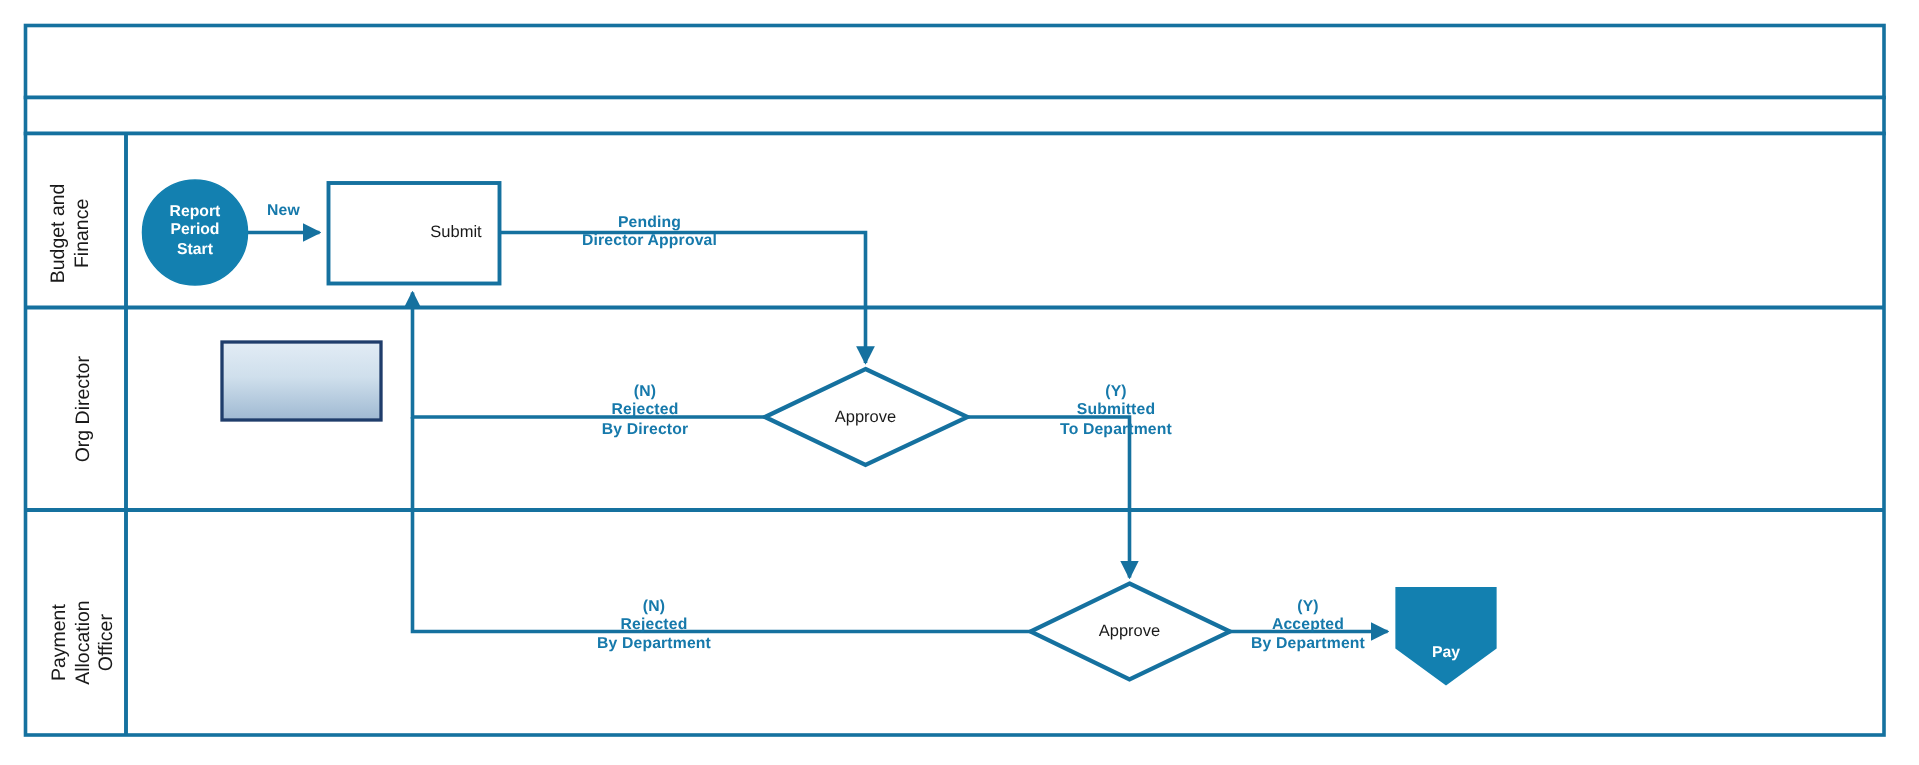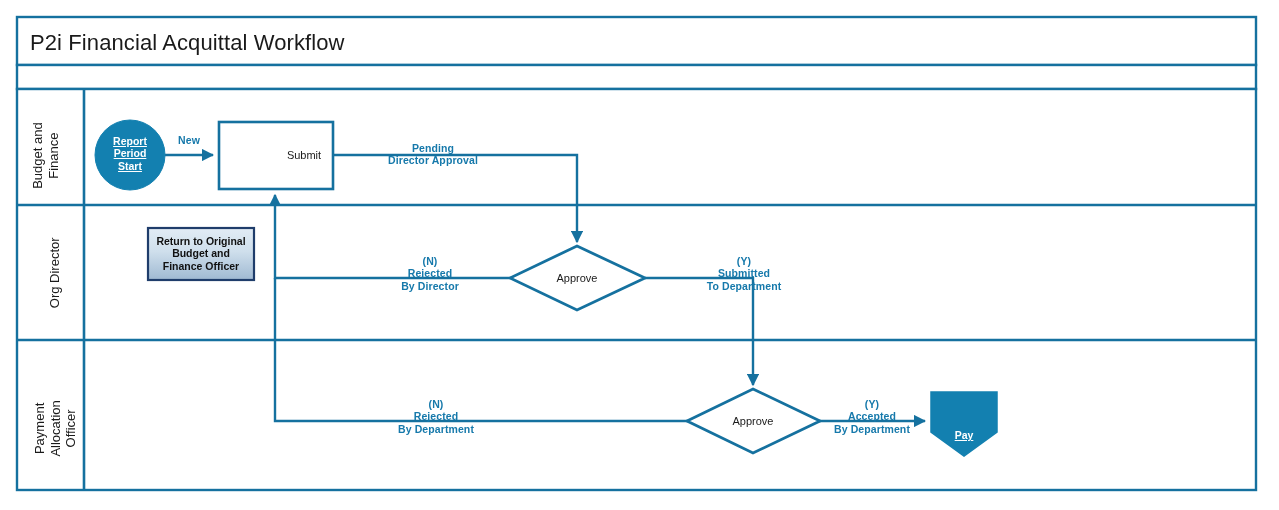--- a/index.html
+++ b/index.html
@@ -40,21 +40,20 @@
     letter-spacing: 0.1px;
   }
   .node-label-dark {
     color: #1a1a1a;
     font-size: 11px;
   }
   .node-label-light {
     color: #ffffff;
     font-size: 10.5px;
     font-weight: 600;
-    text-decoration: underline;
   }
   .box-label {
     color: #111111;
     font-size: 10.5px;
     font-weight: 700;
   }
   .title-text {
     position: absolute;
     color: #1a1a1a;
     font-size: 22px;
@@ -128,38 +127,34 @@
       <rect x="148" y="228" width="106" height="52" fill="url(#boxGrad)" stroke="#1f3d6b" stroke-width="2.2"></rect>
 
       <polygon points="577,246 645,278 577,310 510,278" fill="#ffffff" stroke="#15719f" stroke-width="2.8"></polygon>
 
       <polygon points="753,389 820,421 753,453 687,421" fill="#ffffff" stroke="#15719f" stroke-width="2.8"></polygon>
 
       <polygon points="931,392 997,392 997,432 964,456 931,432" fill="#1380b0" stroke="#1380b0" stroke-width="1.5"></polygon>
     </g>
   </svg>
 
-  <div class="title-text" style="left:30px; top:30px;">P2i Financial Acquittal Workflow</div>
 
   <div class="lane-title rot" style="left:-9px; top:140px; width:110px;">Budget and
 Finance</div>
   <div class="lane-title rot" style="left:-5px; top:265px; width:120px;">Org Director</div>
   <div class="lane-title rot" style="left:-15px; top:405px; width:140px;">Payment
 Allocation
 Officer</div>
 
   <div class="lbl node-label-light" style="left:100px; top:135px; width:60px;">Report
 Period
 Start</div>
 
   <div class="lbl node-label-dark" style="left:219px; top:149px; width:114px;margin-left:28px;">Submit</div>
 
-  <div class="lbl box-label" style="left:146px; top:235px; width:110px;">Return to Original
-Budget and
-Finance Officer</div>
 
   <div class="lbl node-label-dark" style="left:527px; top:272px; width:100px;">Approve</div>
 
   <div class="lbl node-label-dark" style="left:703px; top:415px; width:100px;">Approve</div>
 
   <div class="lbl node-label-light" style="left:934px; top:405px; width:60px;margin-top:24px;">Pay</div>
 
   <div class="lbl edge-label" style="left:165px; top:134px; width:48px;">New</div>
 
   <div class="lbl edge-label" style="left:364px; top:142px; width:138px;">Pending

